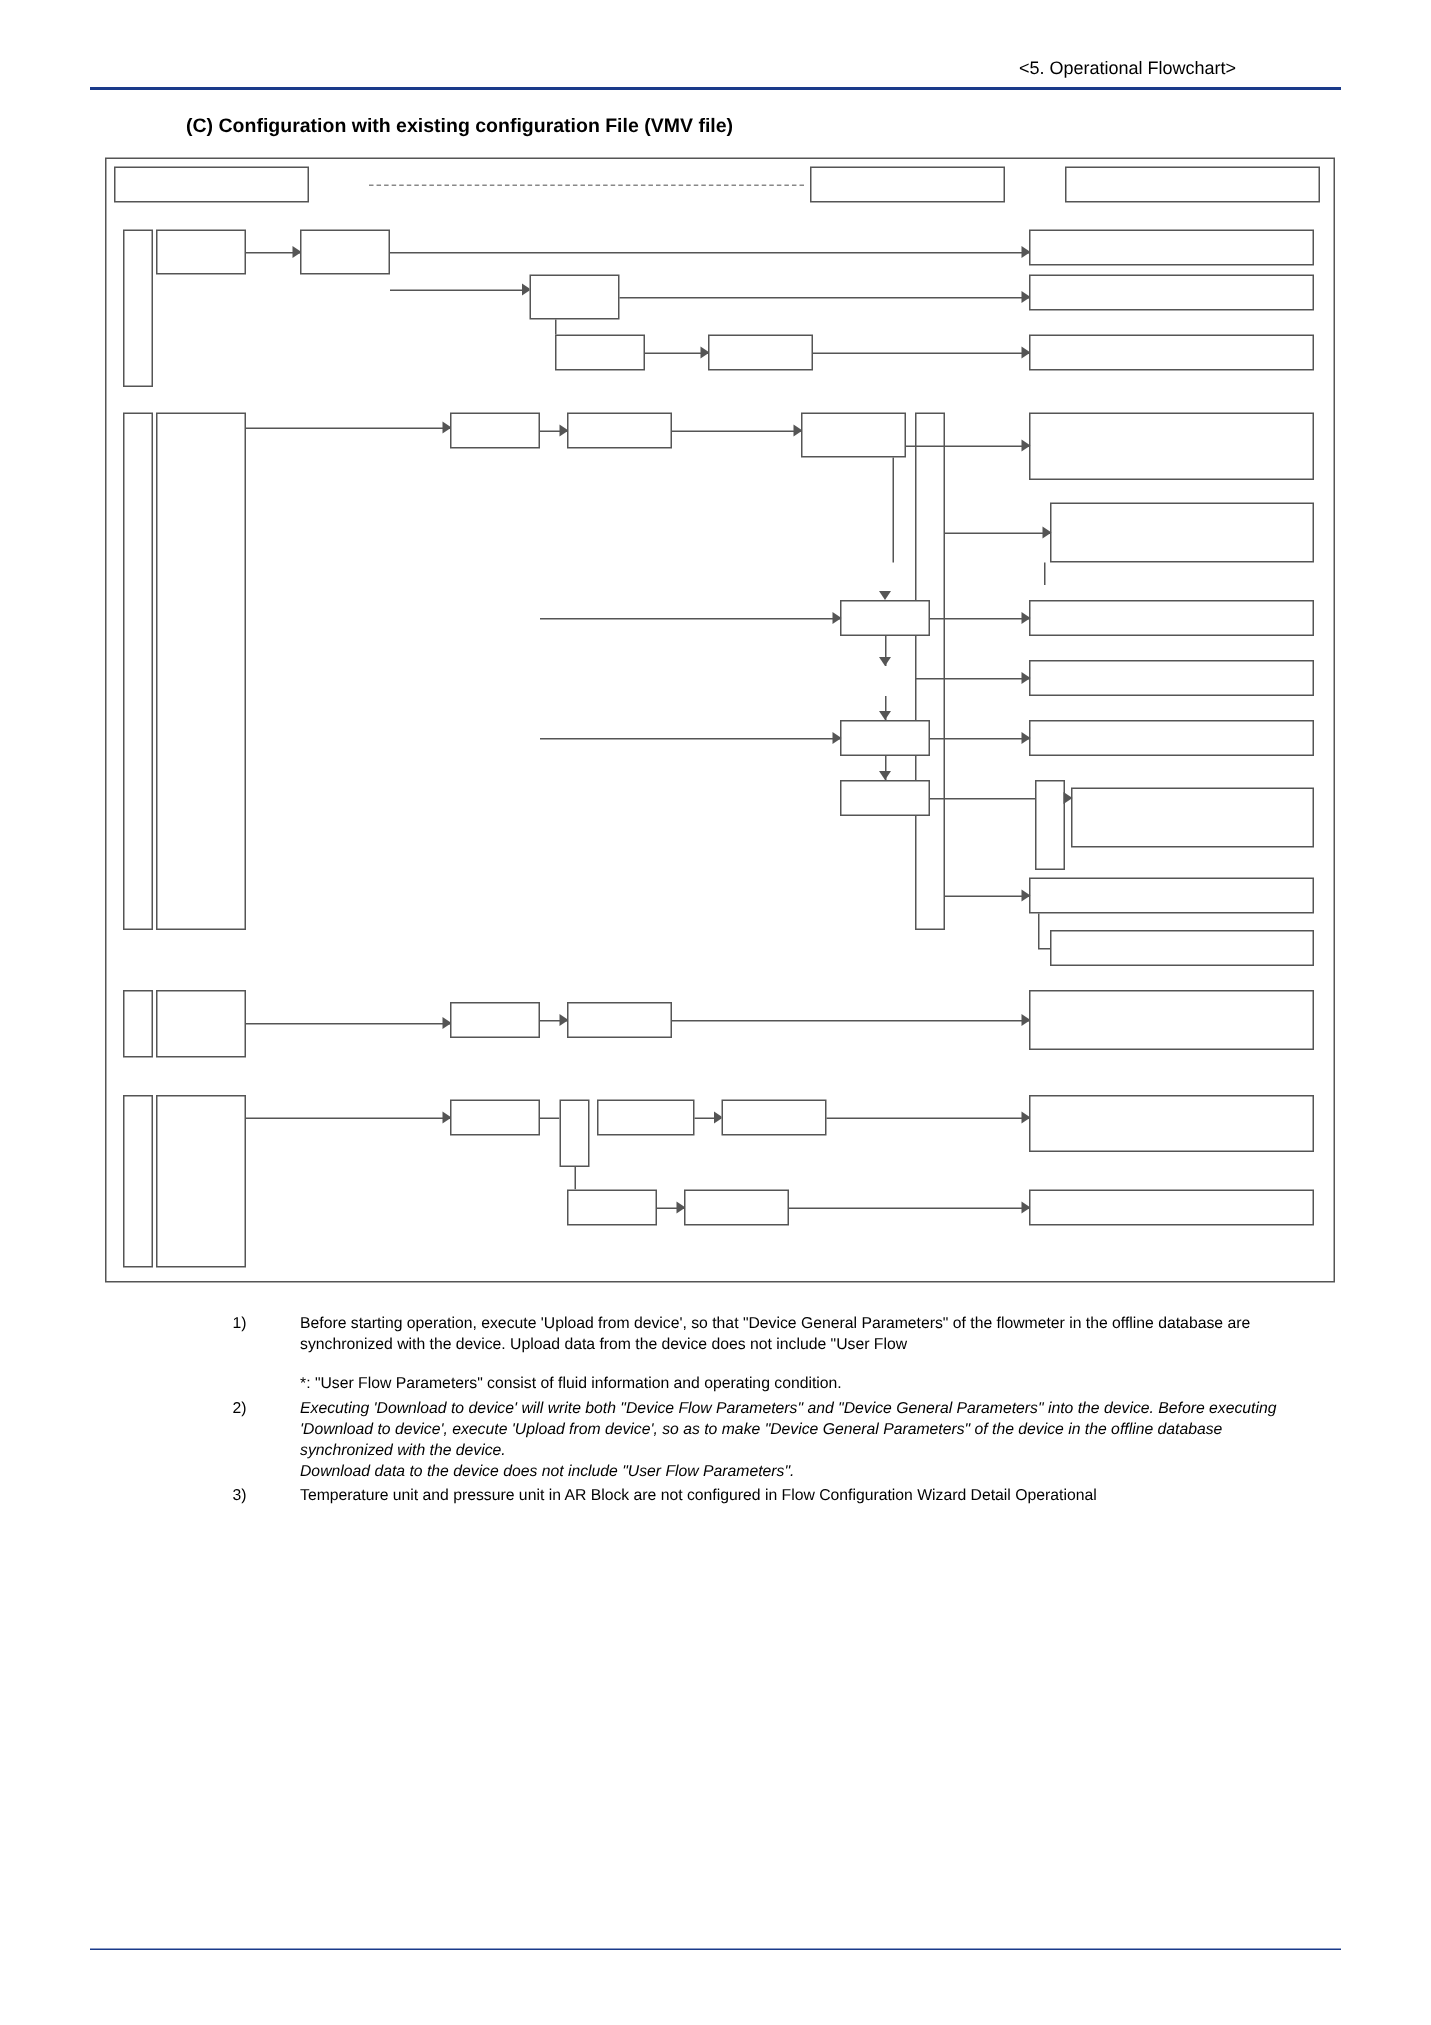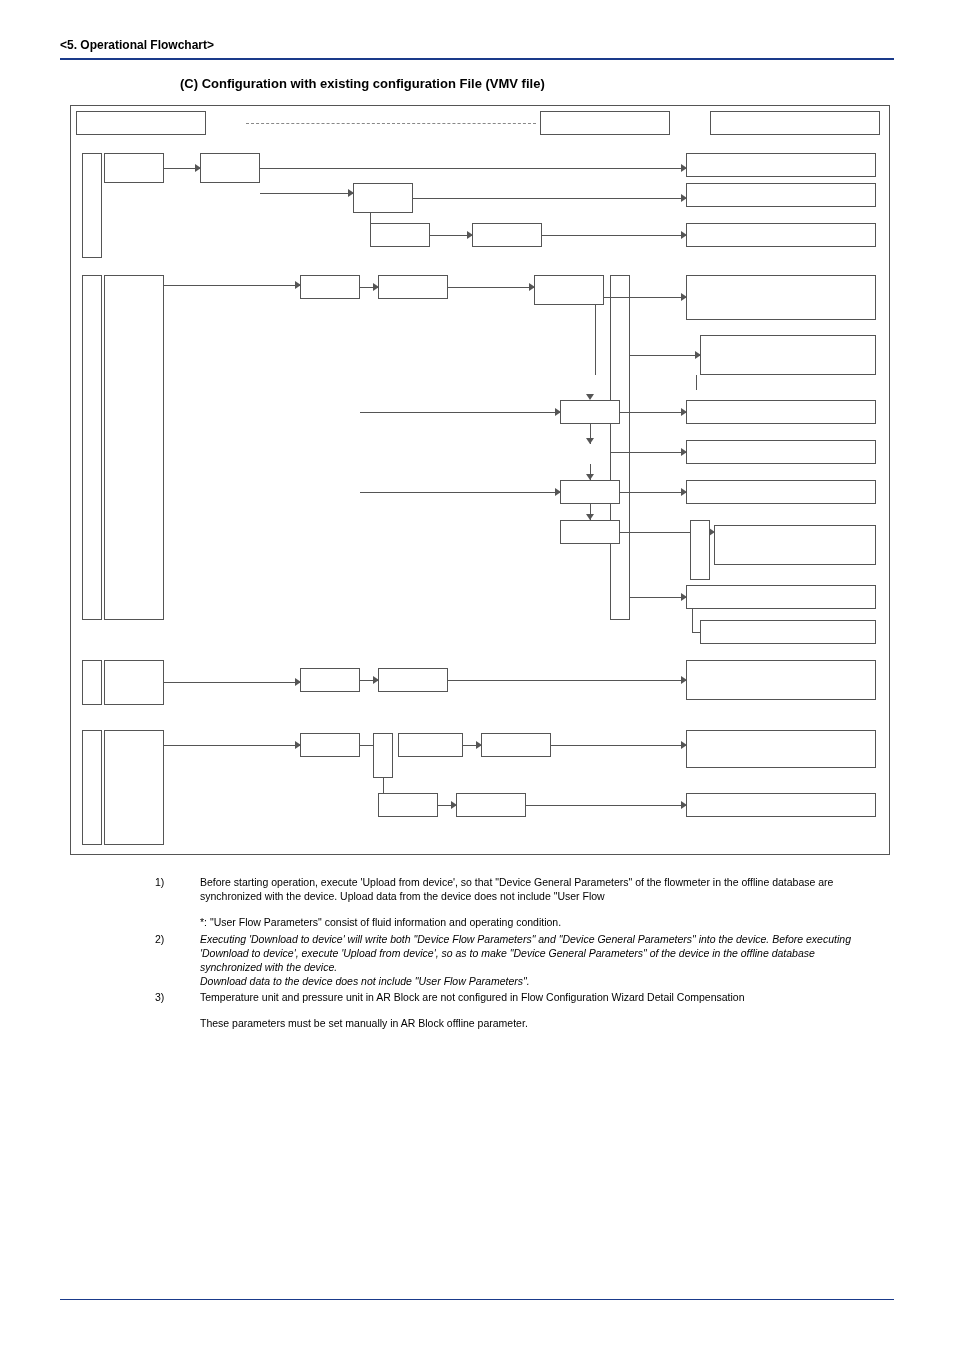--- a/index.html
+++ b/index.html
@@ -8,33 +8,34 @@
     height: 1350px;
     background: #fff;
     font-family: Arial, Helvetica, sans-serif;
     color: #000;
     position: relative;
   }
   .page {
     padding: 38px 60px 40px 60px;
   }
   .header {
+    text-align: right;
     font-size: 12px;
-    font-weight: bold;
+    font-weight: normal;
     padding-bottom: 6px;
     padding-right: 70px;
   }
   .header-rule {
     border-top: 2.5px solid #1a3a8a;
     margin-bottom: 16px;
   }
   .section-title {
     font-size: 13px;
     font-weight: bold;
-    margin-left: 120px;
+    margin-left: 64px;
     margin-bottom: 14px;
   }
   .diagram {
     width: 820px;
     height: 750px;
     margin-left: 10px;
     position: relative;
     border: none;
   }
   .box {
@@ -249,23 +250,19 @@
       <div class="note-num"></div>
       <div class="note-text">*: "User Flow Parameters" consist of fluid information and operating condition.</div>
     </div>
     <div class="note-row">
       <div class="note-num">2)</div>
       <div class="note-text" style="white-space:pre-line;font-style:italic;">Executing 'Download to device' will write both "Device Flow Parameters" and "Device General Parameters" into the device. Before executing 'Download to device', execute 'Upload from device', so as to make "Device General Parameters" of the device in the offline database synchronized with the device.
 Download data to the device does not include "User Flow Parameters".</div>
     </div>
     <div class="note-row">
       <div class="note-num">3)</div>
-      <div class="note-text">Temperature unit and pressure unit in AR Block are not configured in Flow Configuration Wizard Detail Compensation</div>
+      <div class="note-text">Temperature unit and pressure unit in AR Block are not configured in Flow Configuration Wizard Detail Operational</div>
     </div>
     <div style="height:10px;"></div>
-    <div class="note-row">
-      <div class="note-num"></div>
-      <div class="note-text">These parameters must be set manually in AR Block offline parameter.</div>
-    </div>
   </div>
 
   <div class="footer-rule"></div>
 </div>
 
 </body></html>

